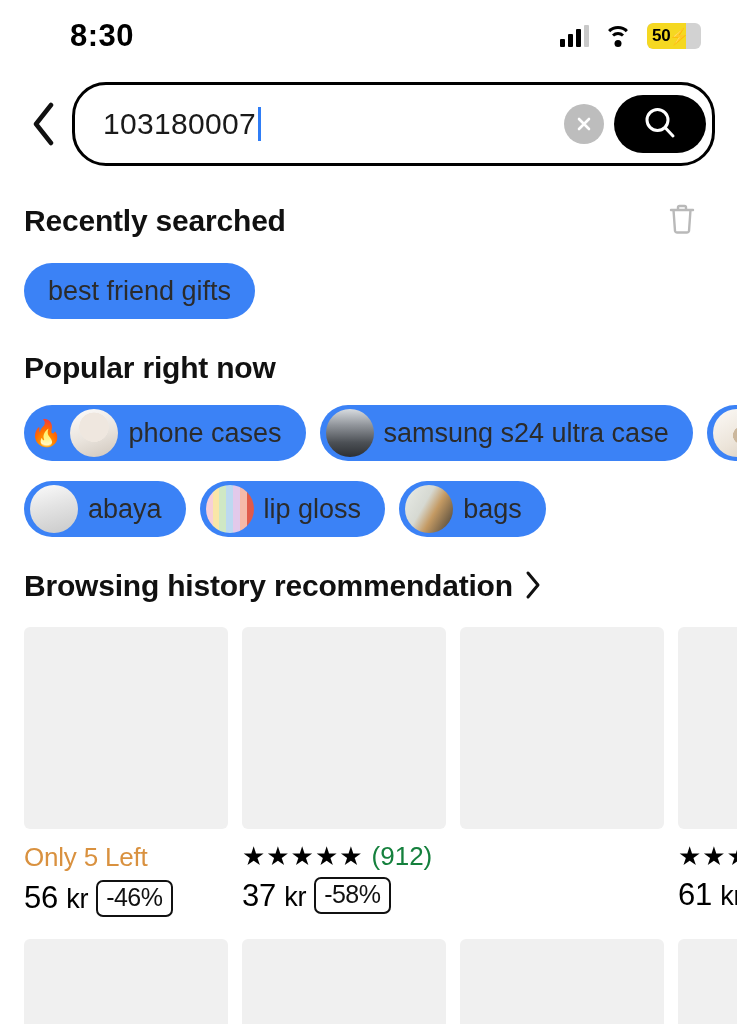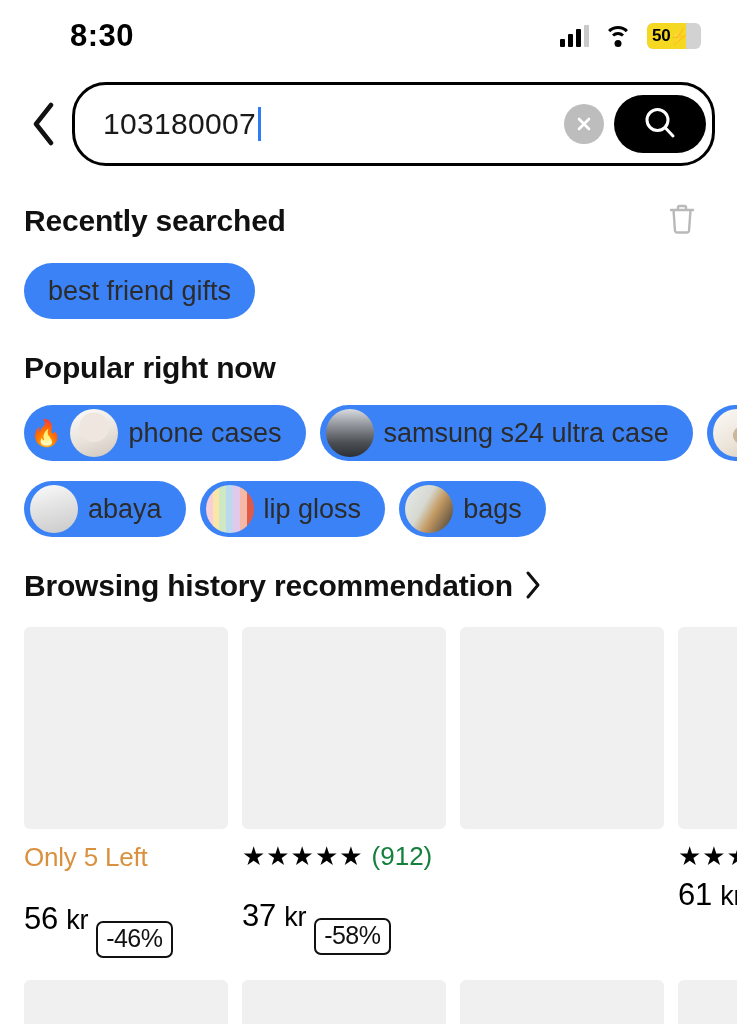--- a/index.html
+++ b/index.html
@@ -127,21 +127,21 @@
   .card .meta{ margin-top:14px; }
   .stock{ font-size:26px; color:#d9913f; letter-spacing:-.2px; line-height:1.1; }
   .rating{ display:flex; align-items:center; gap:2px; line-height:1; }
   .rating .stars{ font-size:26px; color:#000; letter-spacing:1px; }
   .rating .count{ font-size:26px; color:#15803d; margin-left:6px; }
   .priceline{ display:flex; align-items:center; gap:8px; margin-top:8px; }
   .price{ font-size:31px; color:#000; letter-spacing:-.3px; }
   .price .cur{ font-size:27px; }
   .disc{
     border:2px solid #111; border-radius:7px; padding:1px 8px 3px;
-    font-size:25px; color:#111; font-weight:500; letter-spacing:-.5px;margin-top:41px;
+    font-size:25px; color:#111; font-weight:500; letter-spacing:-.5px;
   }
 
   
   .p-rugged{ background:
       linear-gradient(115deg,#f4f4f6 0 30%, transparent 30%),
       radial-gradient(ellipse at 30% 32%, #b89bd6 0 16%, transparent 17%),
       radial-gradient(ellipse at 22% 46%, #8fa8df 0 14%, transparent 15%),
       linear-gradient(200deg,#2a2a2c 0%,#141416 48%,#3a3a3d 70%,#0e0e10 100%); }
   .p-strap{ background:
       radial-gradient(circle at 72% 62%, #efe6d2 0 18%, transparent 19%),

